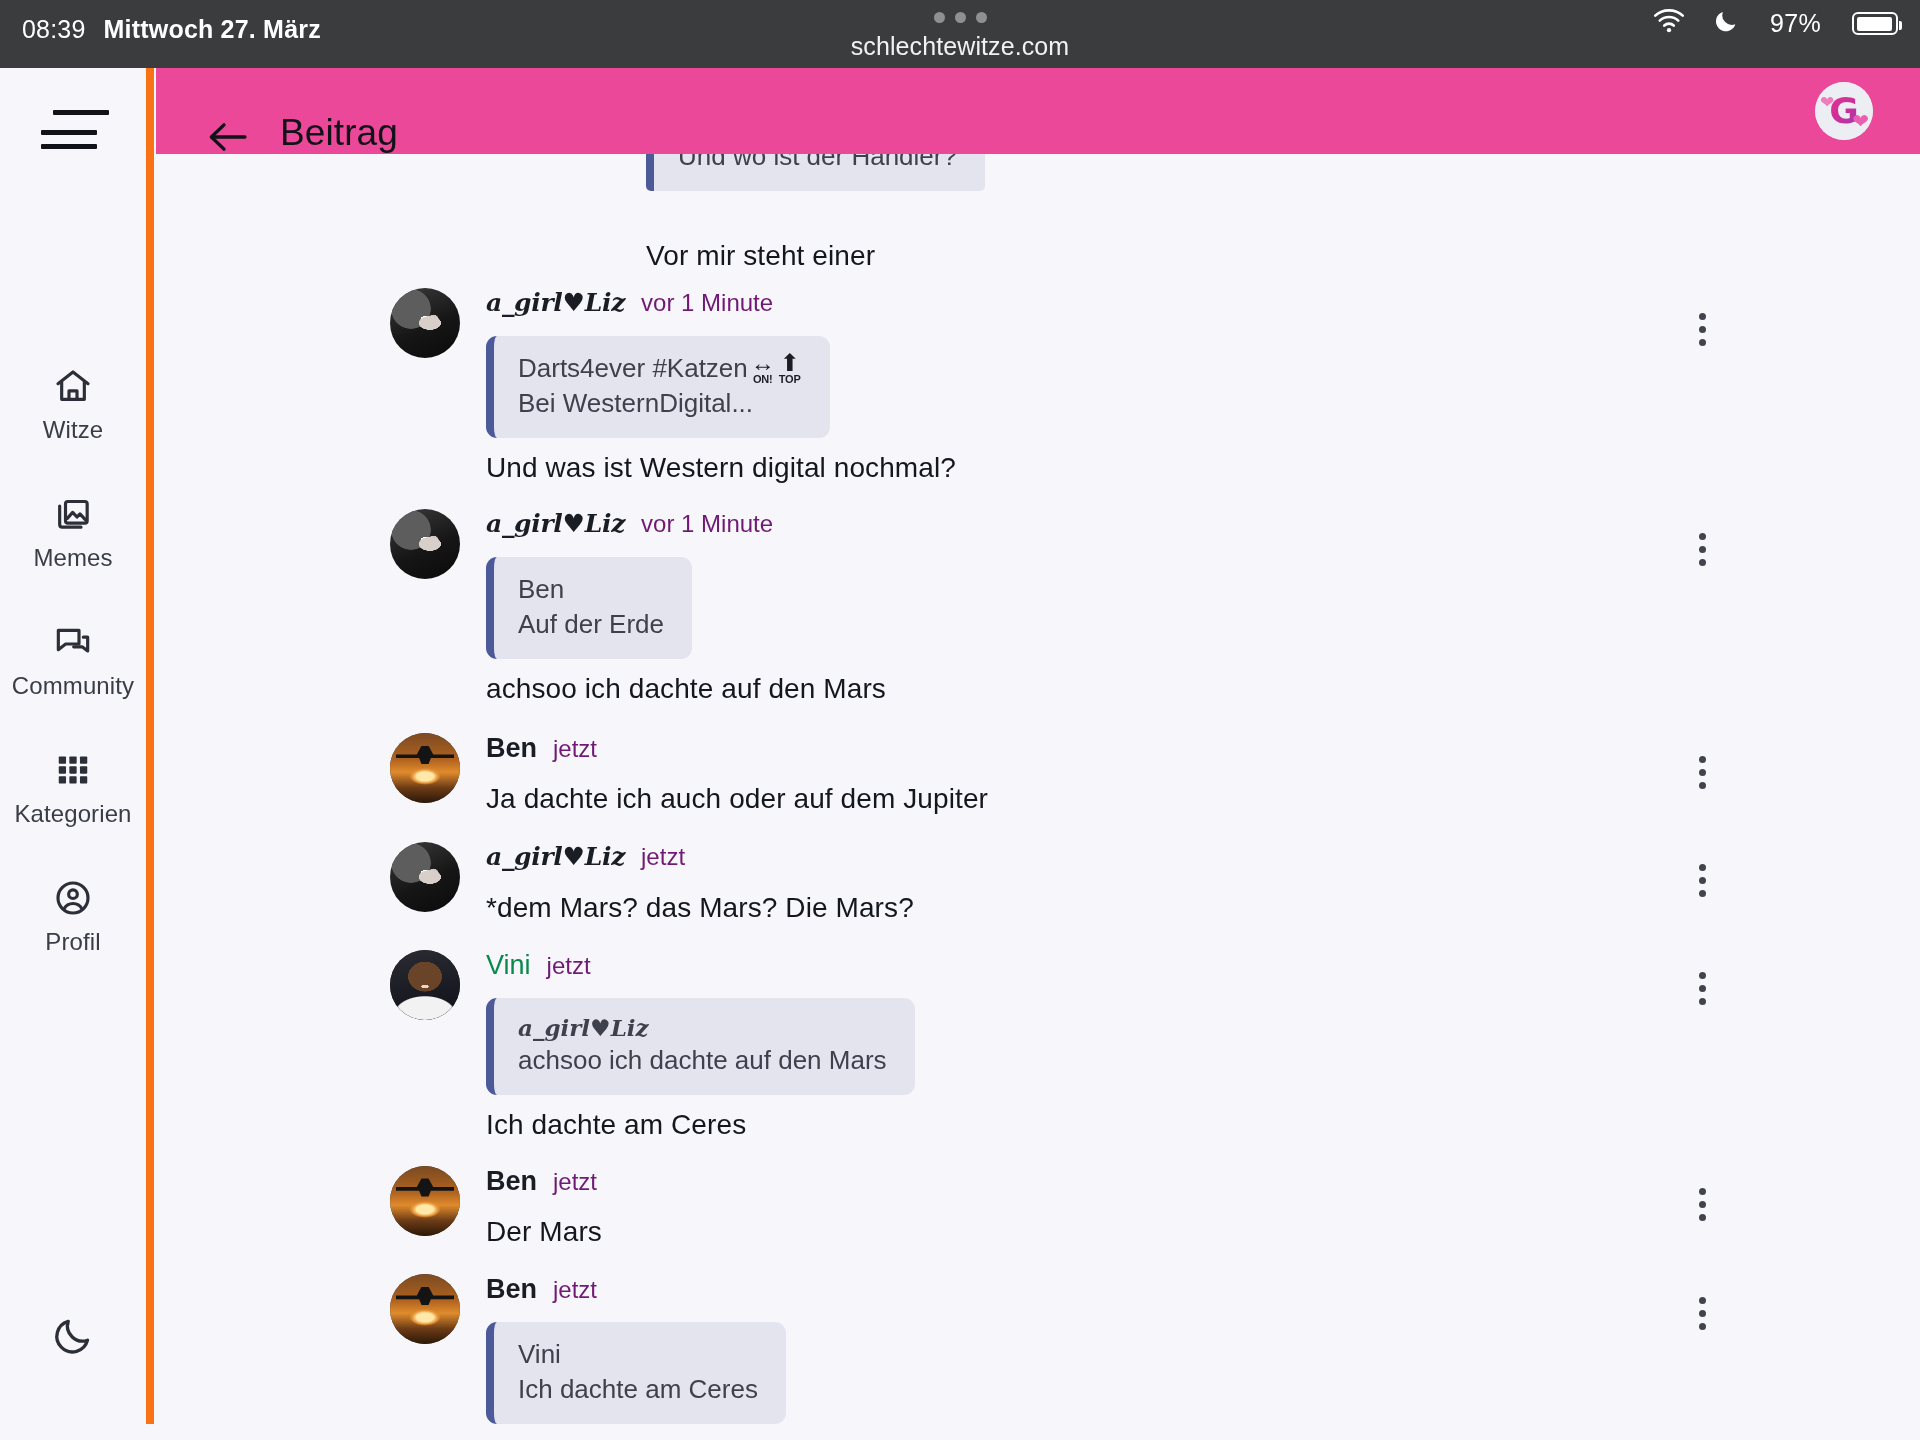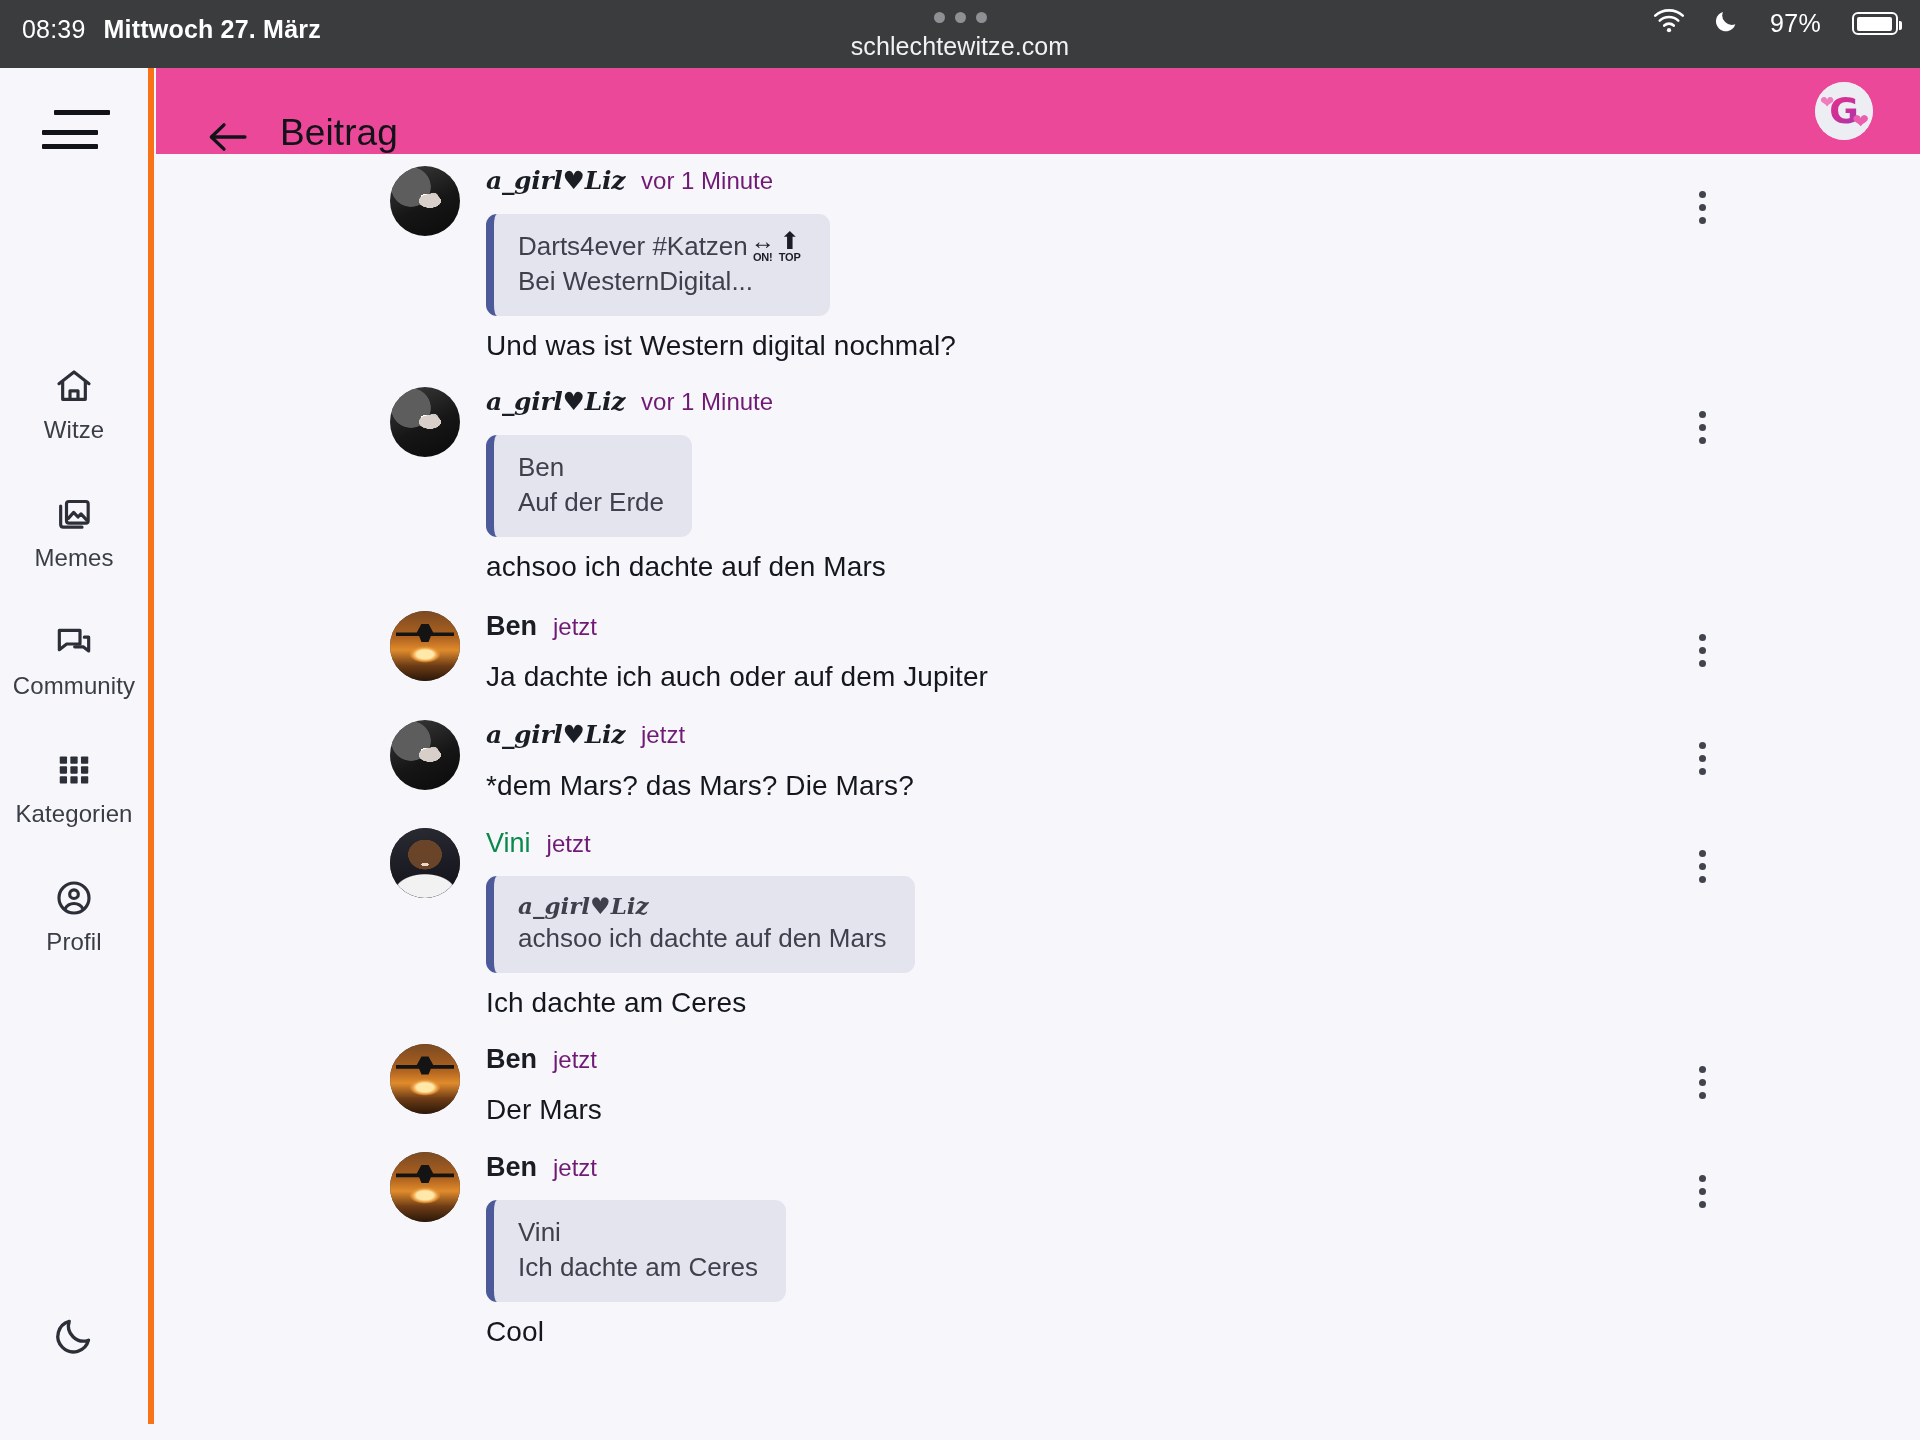--- a/index.html
+++ b/index.html
@@ -52,21 +52,21 @@
     content: ""; position: absolute; right: -6px; top: 7px;
     width: 3px; height: 9px; background: #ffffff; border-radius: 0 2px 2px 0;
   }
   .sb-batt-fill { height: 100%; width: 97%; background: #ffffff; border-radius: 2px; }
 
   
   .sidebar {
     position: absolute; top: 68px; left: 0;
     width: 154px; height: 1356px;
     background: #f7f7fb;
-    border-right: 6px solid #f97316;
+    border-right: 8px solid #f97316;
     display: flex; flex-direction: column; align-items: center;
     z-index: 20;
   }
   .hamburger-wrap {
     position: relative; margin-top: 45px;
     width: 64px; height: 52px;
     display: flex; flex-direction: column; justify-content: center; gap: 9px;
     cursor: pointer;
   }
   .hamburger-wrap span { display: block; width: 56px; height: 5px; background: #111318; border-radius: 1px; }
@@ -366,20 +366,26 @@
     <span class="av-g">
       <span class="h1">❤</span>
       <span class="gl">G</span>
       <span class="h2">❤</span>
     </span>
   </span>
 </div>
 
 <div class="thread">
 
+  <div class="frag-top" style="height:122px;">
+    <div class="frag-quote" style="top:-30px;">
+      <div class="quote-text">Und wo ist der Händler?</div>
+    </div>
+    <div class="msg-text" style="position:absolute; left:490px; top:72px;">Vor mir steht einer</div>
+  </div>
 
   <div class="msg" style="margin-top:12px;">
     <div class="msg-avatar">
         <div class="av-liz"></div>
       </div>
     <div class="msg-body">
       <div class="msg-head">
         <span class="author fancy">a_girl♥Liz</span>
         <span class="timestamp">vor 1 Minute</span>
       </div>

